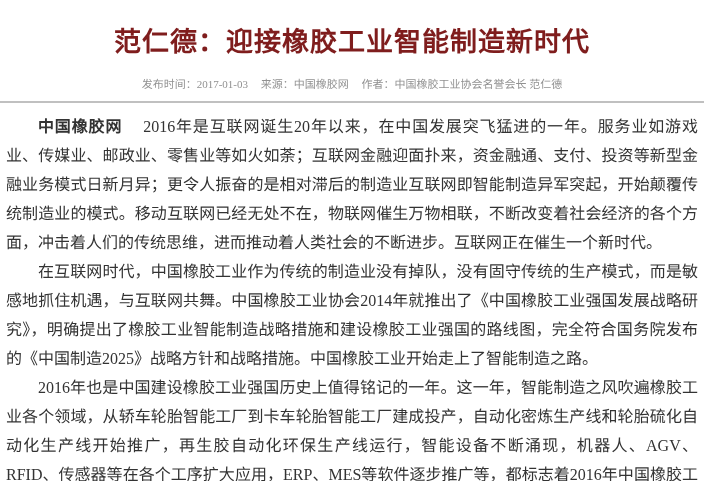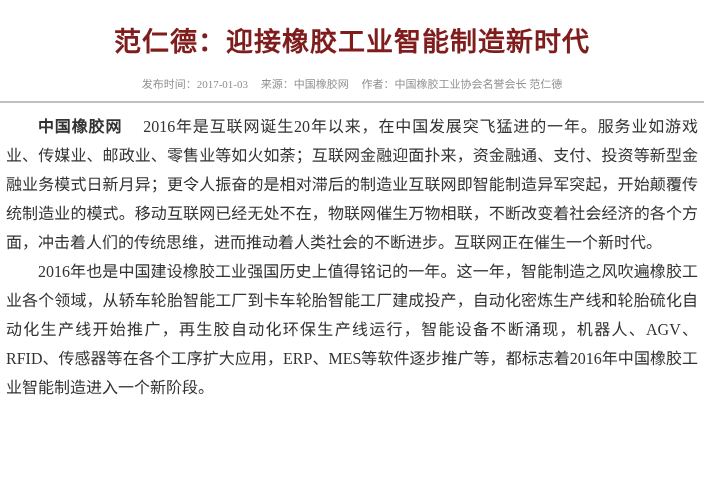--- a/index.html
+++ b/index.html
@@ -76,16 +76,17 @@
   <div class="meta">
     <span class="meta-item"><span class="label">发布时间：</span><span class="value">2017-01-03</span></span>
     <span class="meta-item"><span class="label">来源：</span><span class="value">中国橡胶网</span></span>
     <span class="meta-item"><span class="label">作者：</span><span class="value">中国橡胶工业协会名誉会长 范仁德</span></span>
   </div>
 
   <div class="divider"></div>
 
   <div class="content">
     <p><span class="lead">中国橡胶网</span><span>2016年是互联网诞生20年以来，在中国发展突飞猛进的一年。服务业如游戏业、传媒业、邮政业、零售业等如火如荼；互联网金融迎面扑来，资金融通、支付、投资等新型金融业务模式日新月异；更令人振奋的是相对滞后的制造业互联网即智能制造异军突起，开始颠覆传统制造业的模式。移动互联网已经无处不在，物联网催生万物相联，不断改变着社会经济的各个方面，冲击着人们的传统思维，进而推动着人类社会的不断进步。互联网正在催生一个新时代。</span></p>
+    <p>在互联网时代，中国橡胶工业作为传统的制造业没有掉队，没有固守传统的生产模式，而是敏感地抓住机遇，与互联网共舞。中国橡胶工业协会2014年就推出了《中国橡胶工业强国发展战略研究》，明确提出了橡胶工业智能制造战略措施和建设橡胶工业强国的路线图，完全符合国务院发布的《中国制造2025》战略方针和战略措施。中国橡胶工业开始走上了智能制造之路。</p>
     <p>2016年也是中国建设橡胶工业强国历史上值得铭记的一年。这一年，智能制造之风吹遍橡胶工业各个领域，从轿车轮胎智能工厂到卡车轮胎智能工厂建成投产，自动化密炼生产线和轮胎硫化自动化生产线开始推广，再生胶自动化环保生产线运行，智能设备不断涌现，机器人、AGV、RFID、传感器等在各个工序扩大应用，ERP、MES等软件逐步推广等，都标志着2016年中国橡胶工业智能制造进入一个新阶段。</p>
   </div>
 
 </div>
 
 </body></html>

